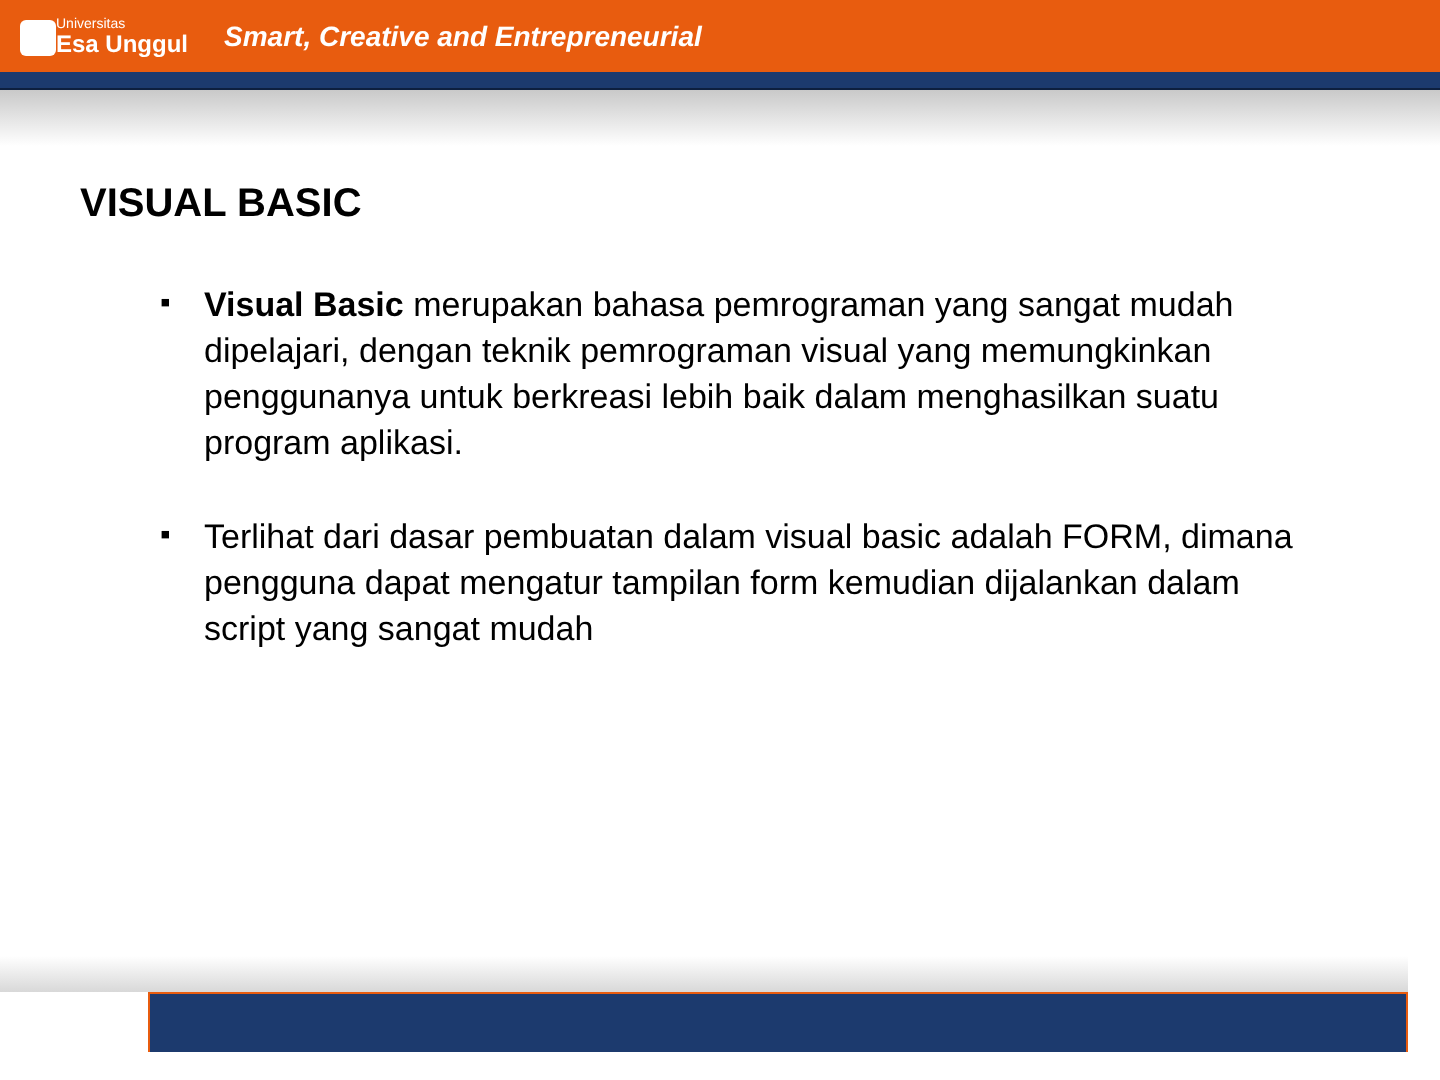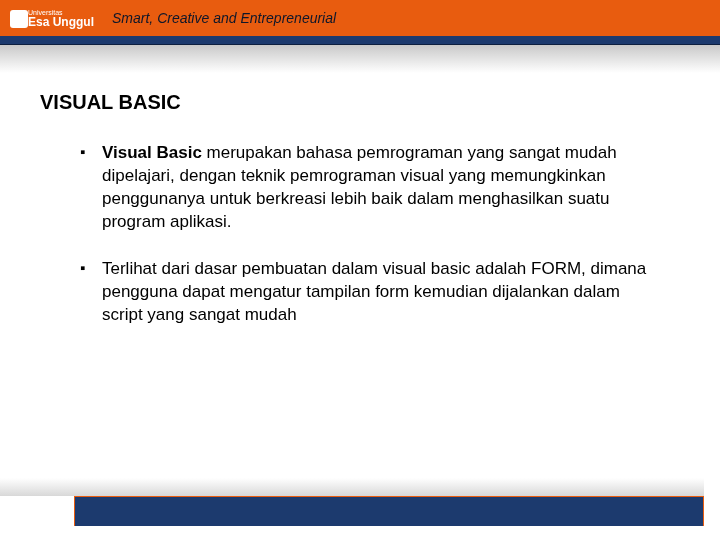--- a/index.html
+++ b/index.html
@@ -40,22 +40,22 @@
     font-size: 7px;
     font-weight: normal;
   }
   .logo-big {
     font-size: 12px;
     font-weight: bold;
   }
   .tagline {
     font-size: 14px;
     font-style: italic;
-    font-weight: normal;
-    color: #0f172a;
+    font-weight: bold;
+    color: #ffffff;
   }
   .blue-strip {
     height: 9px;
     background: #1c3a6e;
     border-bottom: 1px solid #0d1f3f;
   }
   .fade-strip {
     height: 28px;
     background: linear-gradient(to bottom, #c9c9c9 0%, #ffffff 100%);
   }

